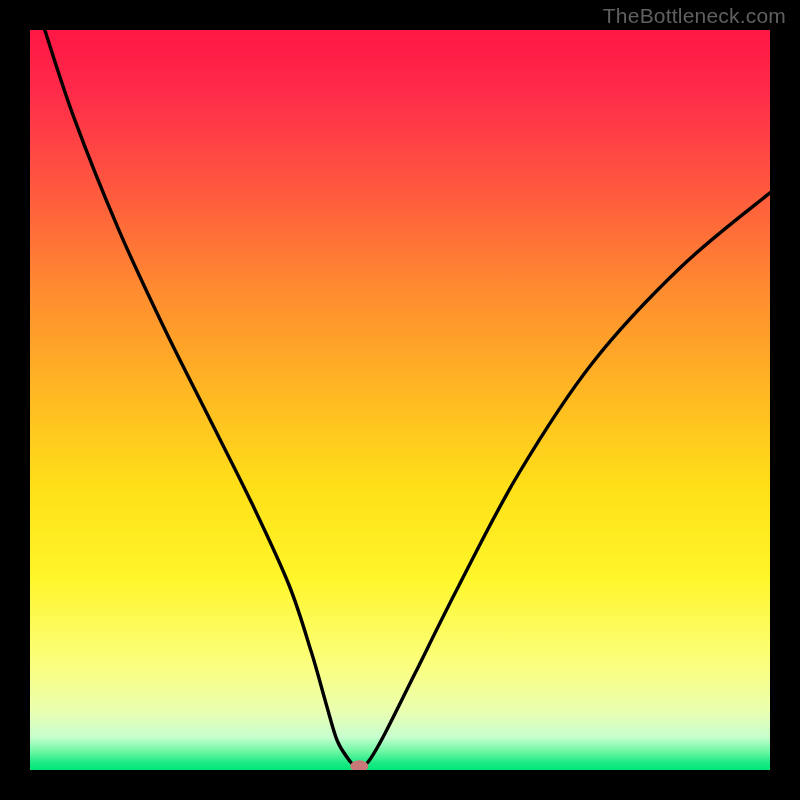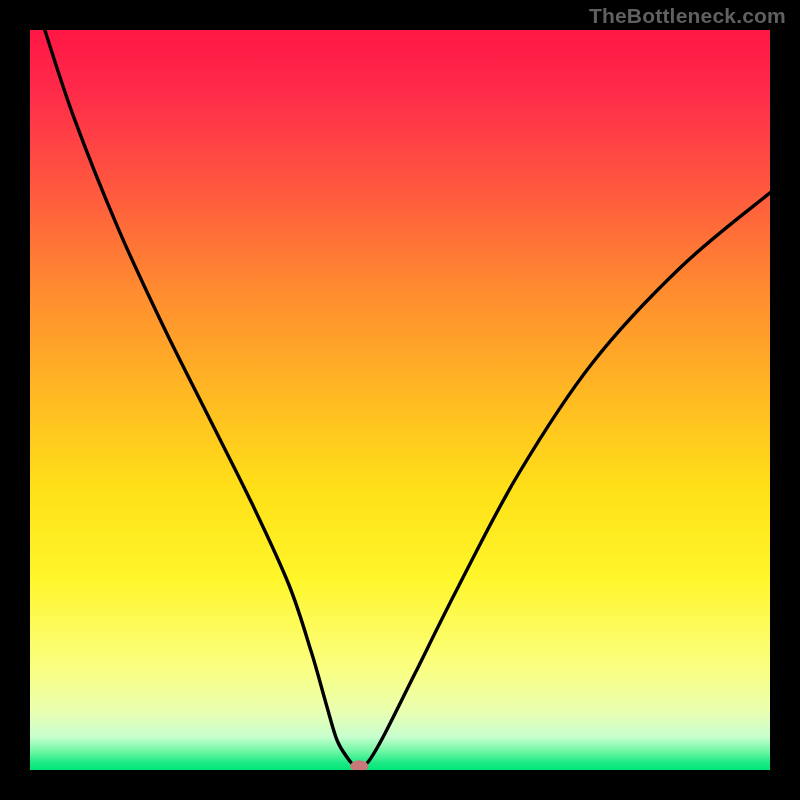--- a/index.html
+++ b/index.html
@@ -16,21 +16,21 @@
     width: 800px;
     height: 800px;
     background: #000;
   }
   .watermark {
     position: absolute;
     top: 4px;
     right: 14px;
     color: #606060;
     font-size: 21px;
-    font-weight: 700;
+    font-weight: 400;
     letter-spacing: 0.2px;
     z-index: 5;
   }
   
   .plot {
     position: absolute;
     left: 30px;
     top: 30px;
     width: 740px;
     height: 740px;

